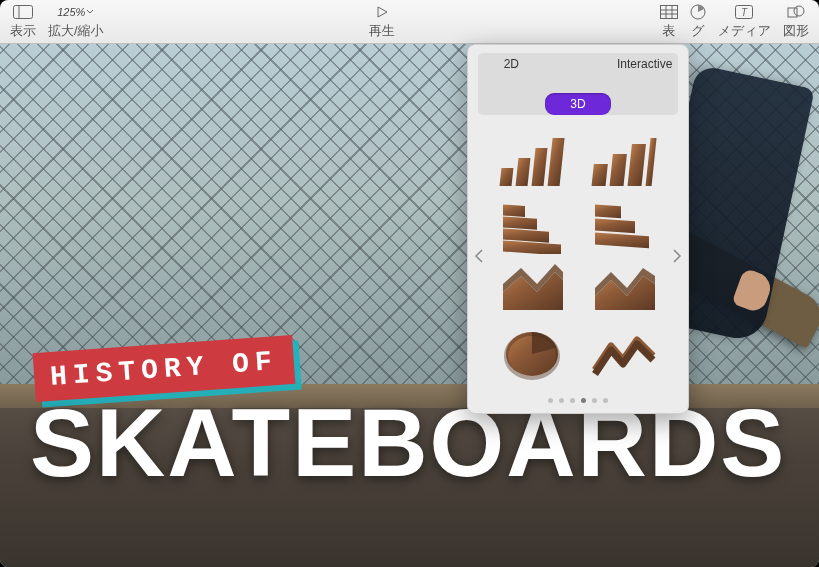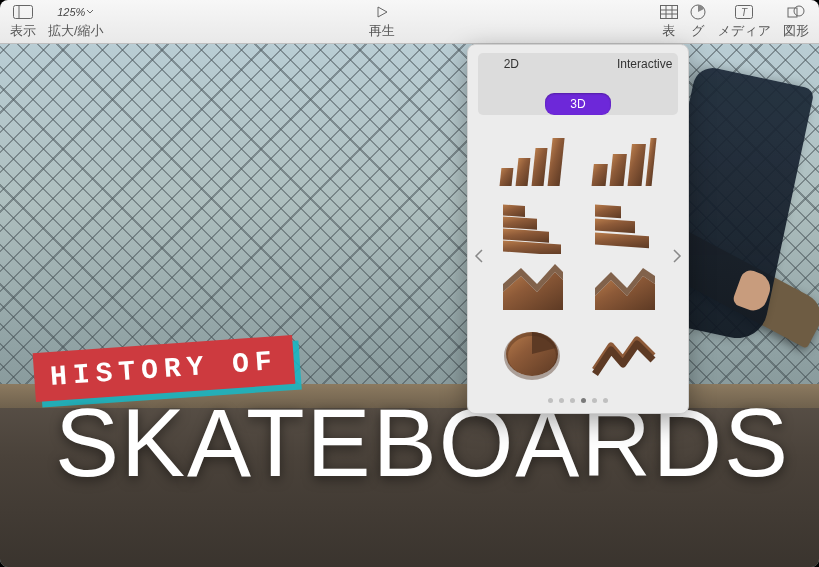--- a/index.html
+++ b/index.html
@@ -100,26 +100,25 @@
   font-weight: 700;
   letter-spacing: 6px;
   transform: rotate(-4deg);
   font-family: "Courier New", monospace;
   box-shadow: 6px 6px 0 rgba(27,181,193,0.9);
 }
 .big-word {
   position: absolute;
   left: 30px; top: 344px;
   font-size: 96px;
-  font-weight: 400;
+  font-weight: 700;
   color: #fff;
   letter-spacing: 2px;
   text-shadow: 0 3px 12px rgba(0,0,0,0.5);
   white-space: nowrap;
-  margin-left: 25px;
 }
 
 
 .popover {
   position: absolute;
   top: 44px; left: 467px;
   width: 222px; height: 370px;
   background: #ececec;
   border: 1px solid #cfcfcf;
   border-radius: 8px;

